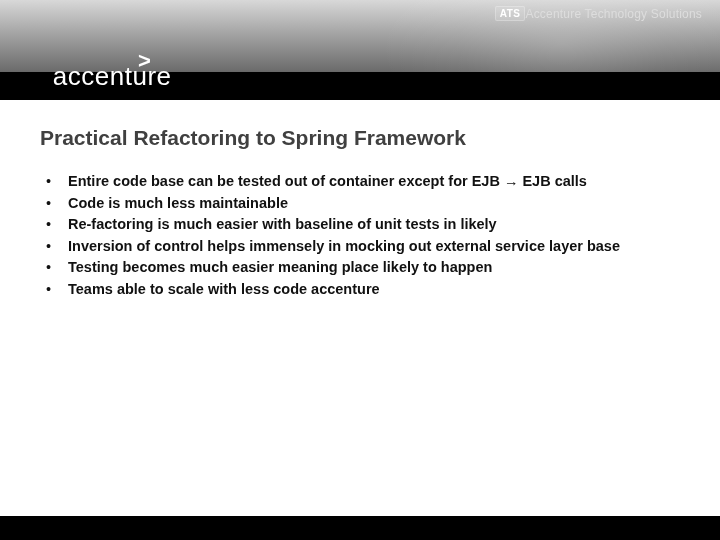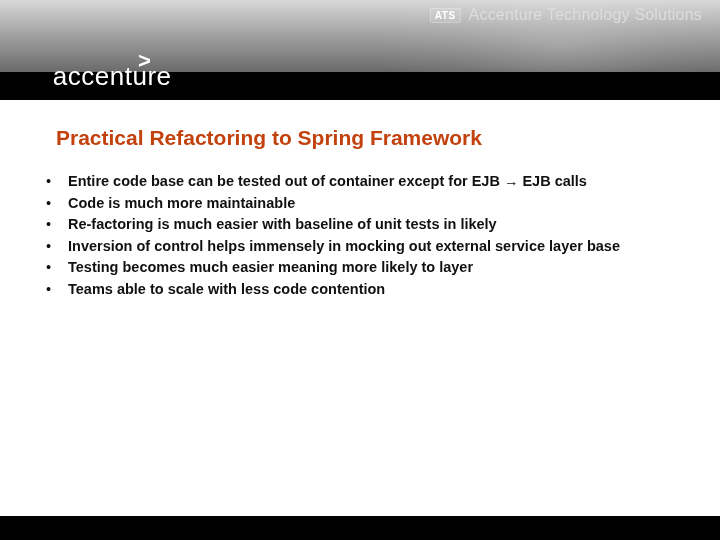--- a/index.html
+++ b/index.html
@@ -4,25 +4,25 @@
 <style>
   * { margin: 0; padding: 0; box-sizing: border-box; }
   html, body { width: 720px; height: 540px; font-family: Arial, Helvetica, sans-serif; background: #fff; overflow: hidden; }
   .slide { width: 720px; height: 540px; position: relative; background: #fff; }
   .header-band { position: relative; width: 100%; height: 100px; background: linear-gradient(180deg, #d8d8d8 0%, #9a9a9a 40%, #6d6d6d 70%, #1a1a1a 100%); }
   .header-overlay { position: absolute; inset: 0; background: radial-gradient(ellipse 260px 140px at 78% 45%, rgba(255,255,255,0.18) 0%, rgba(255,255,255,0.05) 40%, transparent 70%); }
   .black-strip { position: absolute; left: 0; right: 0; bottom: 0; height: 28px; background: #000; }
   .logo-wrap { position: absolute; left: 42px; bottom: 8px; color: #fff; display: flex; align-items: flex-end; }
   .logo-chevron { font-size: 22px; font-weight: 700; line-height: 1; transform: translate(96px, -20px); letter-spacing: -2px; }
   .logo-text { font-size: 26px; letter-spacing: 0.5px; font-weight: 400; }
-  .ats-wrap { position: absolute; right: 18px; top: 6px; display: flex; align-items: center; gap: 8px; color: #e6e6e6; }
+  .ats-wrap { position: absolute; right: 18px; top: 6px; display: flex; align-items: center; color: #e6e6e6; }
   .ats-badge { background: rgba(255,255,255,0.12); border: 1px solid rgba(255,255,255,0.25); color: #fff; font-size: 10px; font-weight: 700; padding: 1px 4px; border-radius: 2px; letter-spacing: 0.5px; }
-  .ats-text { font-size: 16px; color: #ddd; letter-spacing: 0.2px; }
+  .ats-text { font-size: 12px; color: #ddd; letter-spacing: 0.2px; }
   .content { padding: 26px 40px 0 40px; }
-  .title { font-size: 21px; font-weight: 700; color: #c2410c; margin-bottom: 22px; margin-left: 16px; }
+  .title { font-size: 21px; font-weight: 700; color: #404040; margin-bottom: 22px; }
   .bullets { list-style: none; margin-left: 6px; }
   .bullets li { display: flex; align-items: flex-start; font-size: 14.5px; color: #111; line-height: 1.35; margin-bottom: 2px; }
   .bullets li .dot { width: 22px; flex: 0 0 22px; text-align: left; }
   .bullets li .txt { flex: 1; font-weight: bold; }
   .footer-band { position: absolute; left: 0; right: 0; bottom: 0; height: 24px; background: #000; }
 </style>
 </head>
 <body>
 
 <div class="slide">
@@ -41,35 +41,35 @@
 
   <div class="content">
     <h1 class="title">Practical Refactoring to Spring Framework</h1>
     <ul class="bullets">
       <li>
           <span class="dot">•</span>
           <span class="txt">Entire code base can be tested out of container except for EJB → EJB calls</span>
         </li>
       <li>
           <span class="dot">•</span>
-          <span class="txt">Code is much more maintainable</span>
+          <span class="txt">Code is much less maintainable</span>
         </li>
       <li>
           <span class="dot">•</span>
           <span class="txt">Re-factoring is much easier with baseline of unit tests in likely</span>
         </li>
       <li>
           <span class="dot">•</span>
           <span class="txt">Inversion of control helps immensely in mocking out external service layer base</span>
         </li>
       <li>
           <span class="dot">•</span>
-          <span class="txt">Testing becomes much easier meaning more likely to layer</span>
+          <span class="txt">Testing becomes much easier meaning place likely to happen</span>
         </li>
       <li>
           <span class="dot">•</span>
-          <span class="txt">Teams able to scale with less code contention</span>
+          <span class="txt">Teams able to scale with less code accenture</span>
         </li>
     </ul>
   </div>
 
   <div class="footer-band"></div>
 </div>
 
 </body></html>

